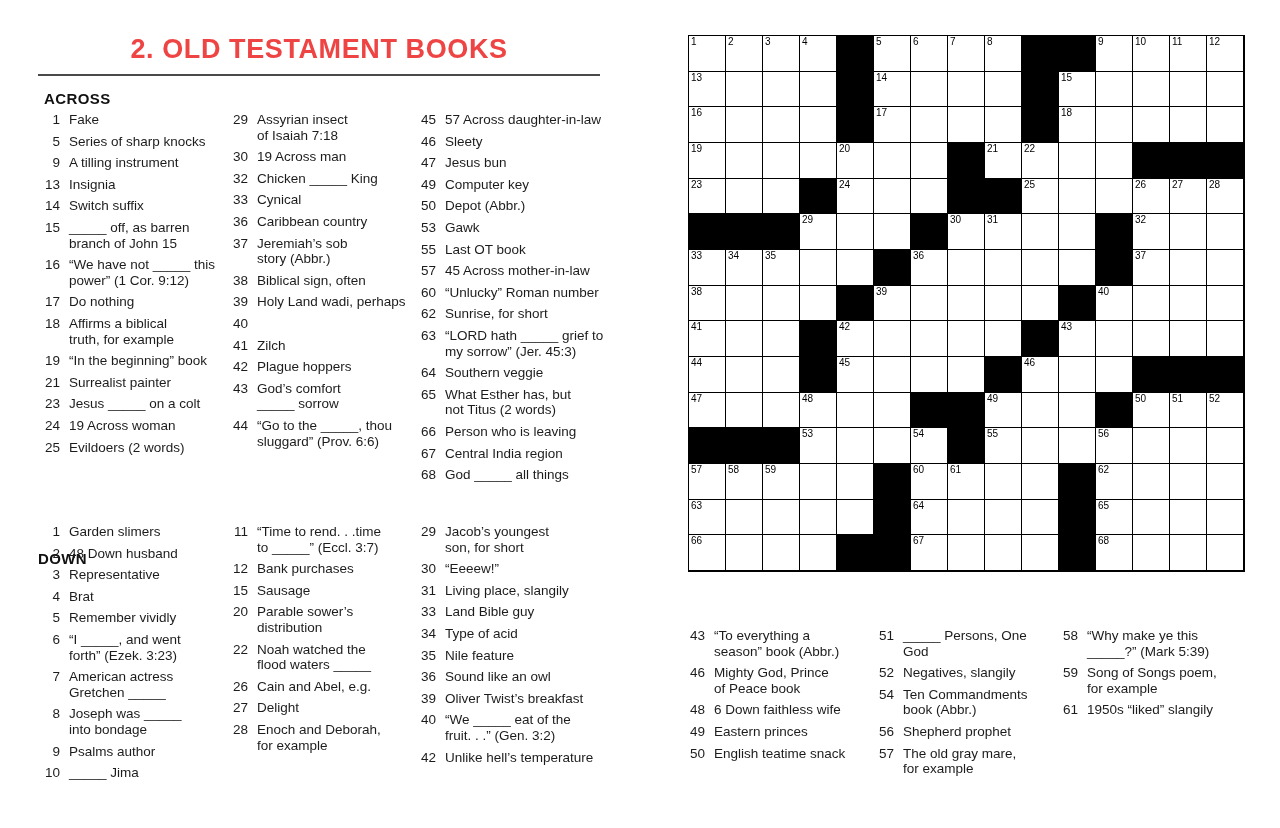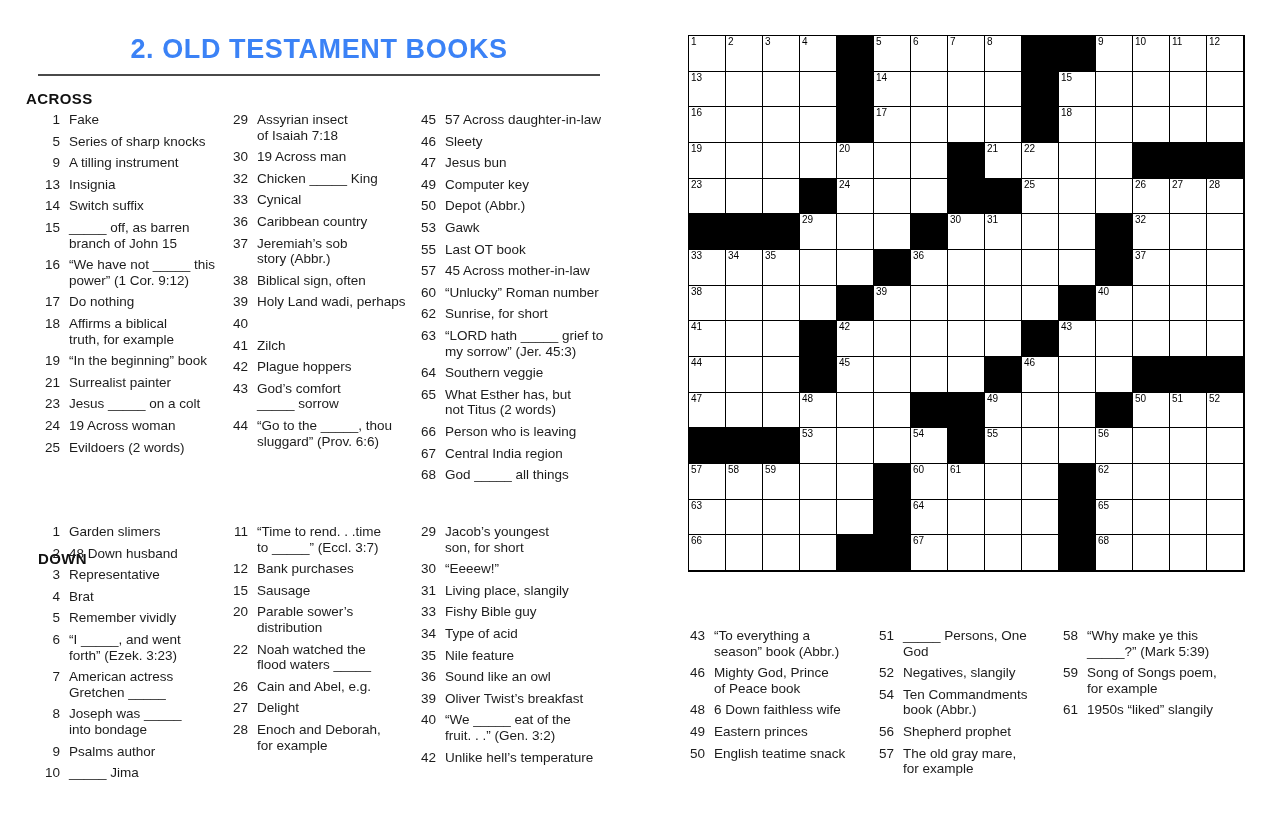--- a/index.html
+++ b/index.html
@@ -1,19 +1,19 @@
 <!DOCTYPE html>
 <html><head>
 <meta charset="utf-8">
 <style>
   html,body{margin:0;padding:0;background:#fff;}
   .page{position:relative;width:1280px;height:828px;background:#ffffff;
         font-family:"Liberation Sans",sans-serif;color:#1c1c1c;overflow:hidden;}
   .title{position:absolute;left:38px;top:34px;width:562px;text-align:center;
-         font-size:27px;font-weight:700;letter-spacing:.6px;color:#3b82f6;white-space:nowrap;}
+         font-size:27px;font-weight:700;letter-spacing:.6px;color:#ef4444;white-space:nowrap;}
   .rule{position:absolute;left:38px;top:74px;width:562px;border:none;
         border-top:2px solid #4a4a4a;margin:0;}
   .section-head{position:absolute;font-size:15px;font-weight:700;letter-spacing:.4px;color:#111;}
   .clue-col{position:absolute;}
   .clue{display:flex;margin-bottom:6px;font-size:13.5px;line-height:15.6px;}
   .clue-num{flex:0 0 22px;text-align:right;margin-right:9px;color:#1c1c1c;}
   .clue-text{white-space:pre-line;color:#1c1c1c;}
   .grid{position:absolute;left:688px;top:35px;display:grid;
         grid-template-columns:repeat(15,37px);grid-template-rows:repeat(15,35.66px);
         border:1px solid #000;background:#fff;}
@@ -23,21 +23,21 @@
   .cell-num{position:absolute;top:0px;left:2px;font-size:10px;line-height:12px;color:#000;}
 </style>
 </head>
 <body>
 
 <div class="page">
 
   <div class="title">2. OLD TESTAMENT BOOKS</div>
   <hr class="rule">
 
-  <div class="section-head" style="left:26px;top:90px;text-align:center;">ACROSS</div>
+  <div class="section-head" style="left:44px;top:90px;text-align:center;">ACROSS</div>
 
   <div class="clue-col" style="left:38px;top:112px;width:182px;">
       <div class="clue">
         <span class="clue-num">1</span>
         <span class="clue-text">Fake</span>
       </div>
       <div class="clue">
         <span class="clue-num">5</span>
         <span class="clue-text">Series of sharp knocks</span>
       </div>
@@ -313,21 +313,21 @@
       <div class="clue">
         <span class="clue-num">30</span>
         <span class="clue-text">“Eeeew!”</span>
       </div>
       <div class="clue">
         <span class="clue-num">31</span>
         <span class="clue-text">Living place, slangily</span>
       </div>
       <div class="clue">
         <span class="clue-num">33</span>
-        <span class="clue-text">Fishy Bible guy</span>
+        <span class="clue-text">Land Bible guy</span>
       </div>
       <div class="clue">
         <span class="clue-num">34</span>
         <span class="clue-text">Type of acid</span>
       </div>
       <div class="clue">
         <span class="clue-num">35</span>
         <span class="clue-text">Nile feature</span>
       </div>
       <div class="clue">

